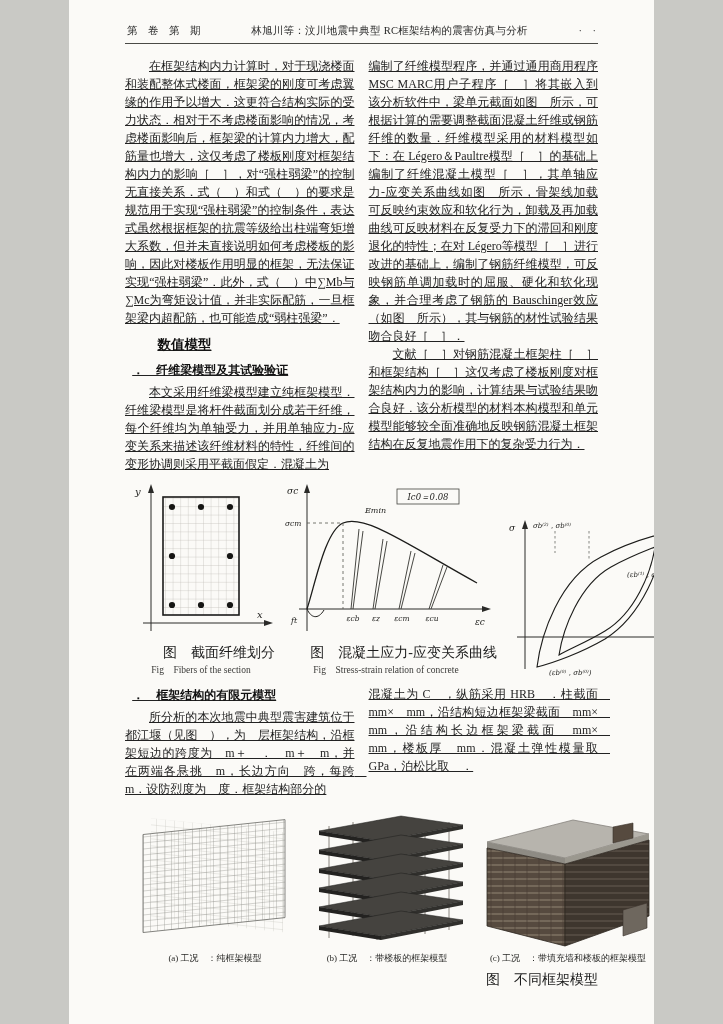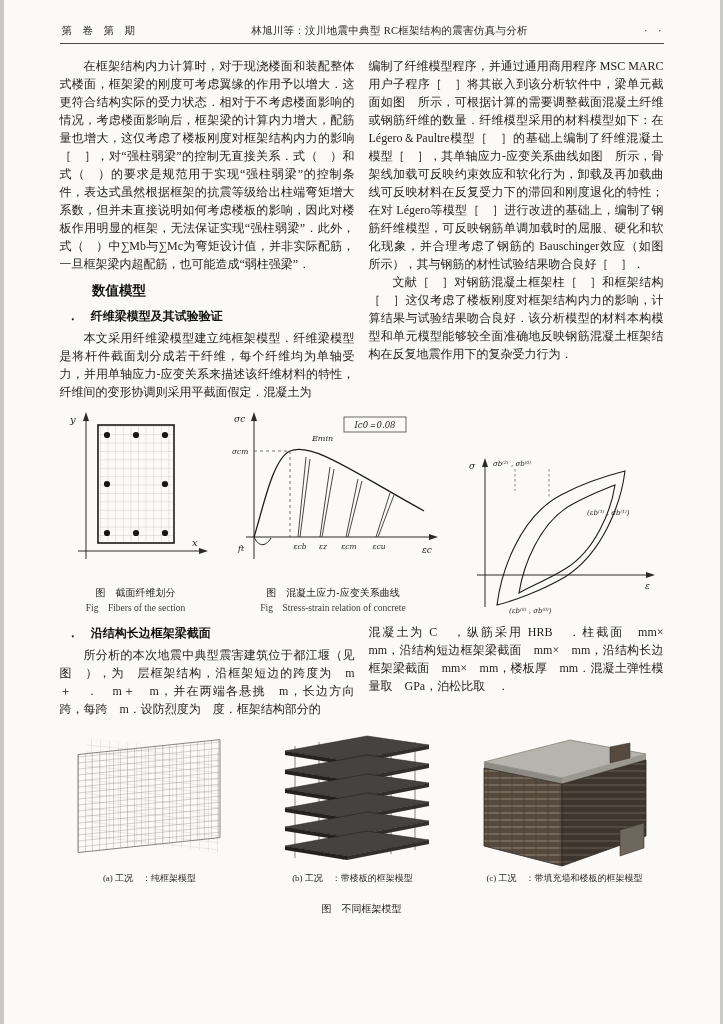--- a/index.html
+++ b/index.html
@@ -1,35 +1,35 @@
 <!DOCTYPE html>
 <html><head>
 <meta charset="utf-8">
 <style>
   * { margin:0; padding:0; box-sizing:border-box; }
   html,body { background:#c9c9c5; }
   .page {
-    width:716px; height:1024px; margin:0 auto; position:relative; overflow:hidden;
+    width:585px; height:1024px; margin:0 auto; position:relative; overflow:hidden;
     background:#fbfaf7; color:#222;
     font-family:"Liberation Serif","DejaVu Serif",serif;
     padding:24px 56px 0 56px;
   }
   .header { display:flex; justify-content:space-between; align-items:baseline;
     font-size:10.5px; color:#2a2a2a; padding:0 2px 5px 2px; }
   .h-center { letter-spacing:0.3px; }
   .rule { border-bottom:1.3px solid #4a4a46; margin-bottom:13px; }
-  .columns { display:flex; gap:14px; }
+  .columns { display:flex; gap:14px;text-decoration:underline; }
   .col { flex:1; font-size:12px; line-height:18px; text-align:justify; color:#1e1e1e; }
   p.body { margin:0; }
   p.indent { text-indent:2em; }
   h2.sec { font-size:13.5px; font-weight:bold; margin:9px 0 7px 0; padding-left:2.4em; color:#111; }
   h3.sub { font-size:12px; font-weight:bold; margin:1px 0 4px 0; padding-left:0.6em; color:#111; }
   .figrow { display:flex; justify-content:space-between; align-items:flex-end; margin:8px 2px 4px 2px; }
   figure { text-align:center; }
-  .cap-zh { font-size:10px; margin-top:17px; color:#1c1c1c; }
+  .cap-zh { font-size:14px; margin-top:3px; color:#1c1c1c;text-align:right; }
   .cap-en { font-size:9.5px; margin-top:2px; color:#3a3a38; }
   .sec2 { margin-top:8px; }
   .modelrow { display:flex; justify-content:space-between; align-items:center; margin:10px 4px 0 4px; }
   .model-fig { text-align:center; }
   .subcap { font-size:9px; margin-top:2px; color:#2a2a28; }
   .model-caption { text-align:center; margin-top:6px; }
   svg { display:block; margin:0 auto; font-family:"DejaVu Serif",serif; }
   svg text { fill:#1d1d1b; }
   .math { font-style:italic; }
 </style>
@@ -147,21 +147,21 @@
         </g>
         <text x="36" y="11" font-size="7" class="math">σb⁽²⁾，σb⁽⁰⁾</text>
         <text x="130" y="60" font-size="7" class="math">(εb⁽¹⁾，σb⁽¹⁾)</text>
         <text x="52" y="158" font-size="7" class="math">(εb⁽⁰⁾，σb⁽⁰⁾)</text>
       </svg>
     </figure>
   </div>
 
   <div class="columns sec2">
     <div class="col">
-      <h3 class="sub">．　沿结构长边框架梁截面</h3>
+      <h3 class="sub">．　框架结构的有限元模型</h3>
       <p class="body indent">所分析的本次地震中典型震害建筑位于都江堰（见图　），为　层框架结构，沿框架短边的跨度为　m＋　．　m＋　m，并在两端各悬挑　m，长边方向　跨，每跨　m．设防烈度为　度．框架结构部分的</p>
     </div>
     <div class="col">
       <p class="body">混凝土为 C　，纵筋采用 HRB　．柱截面　mm×　mm，沿结构短边框架梁截面　mm×　mm，沿结构长边框架梁截面　mm×　mm，楼板厚　mm．混凝土弹性模量取　GPa，泊松比取　．</p>
     </div>
   </div>
 
   <div class="modelrow">
 
     <div class="model-fig">

